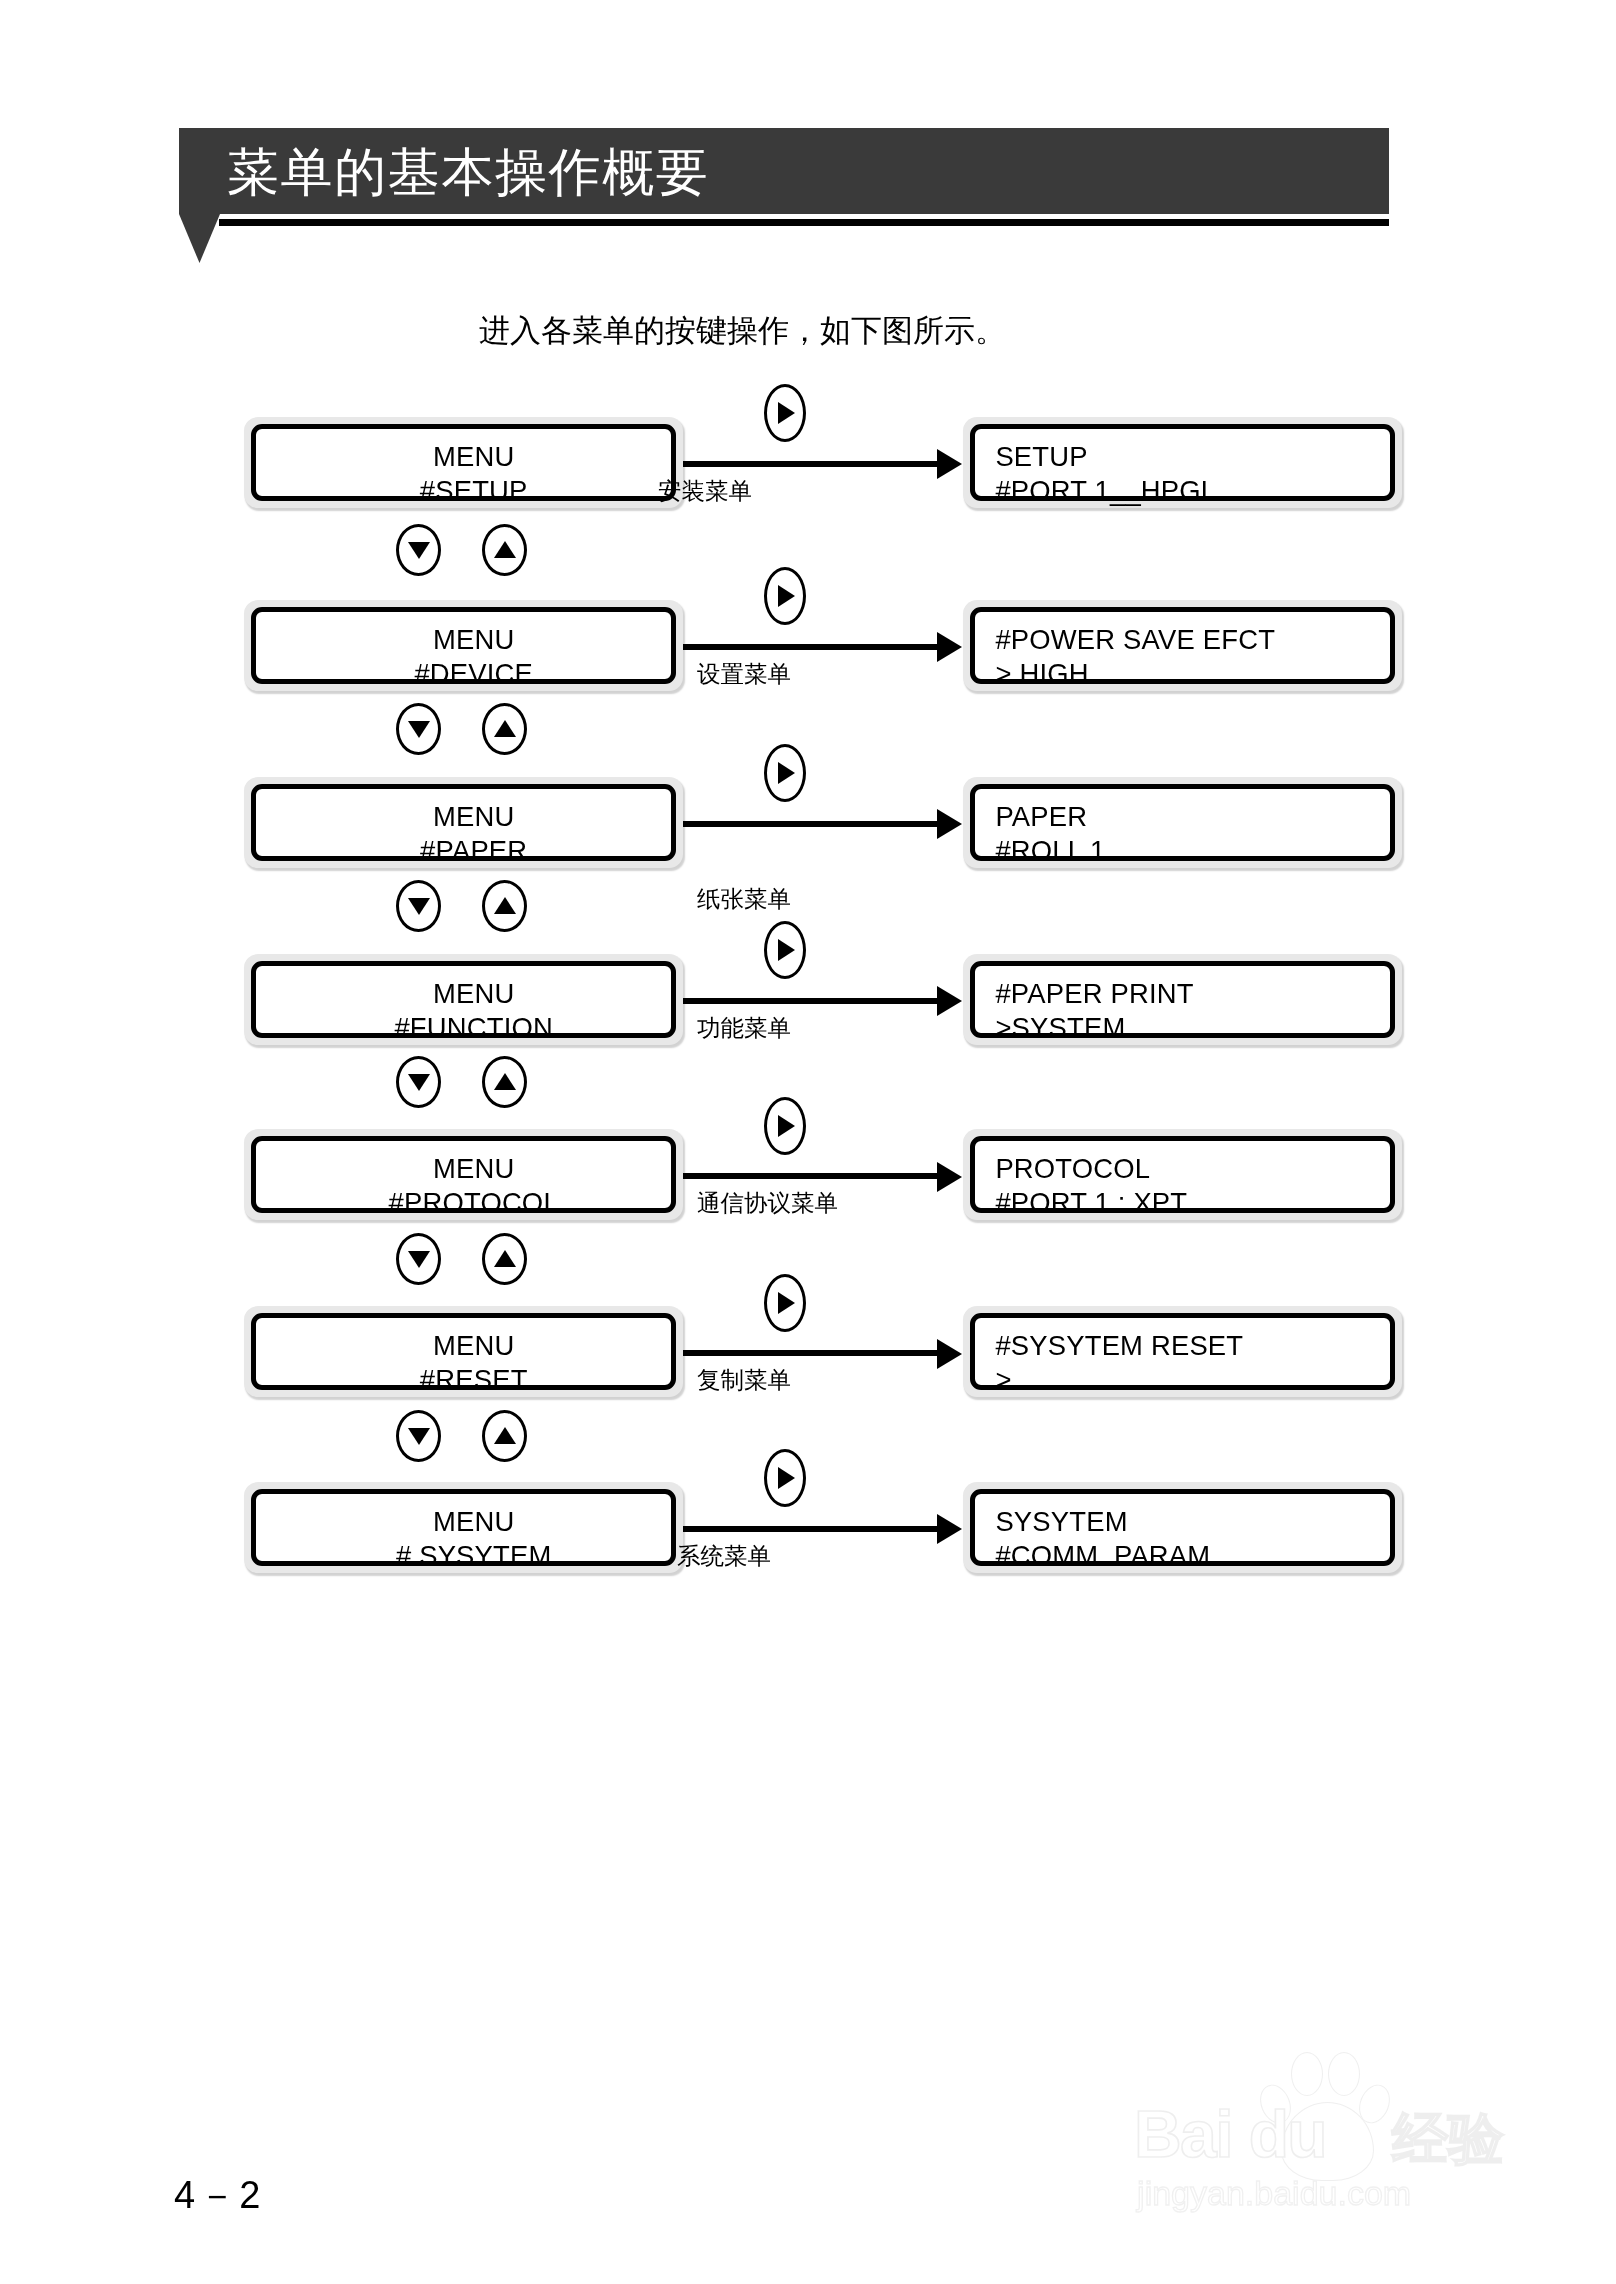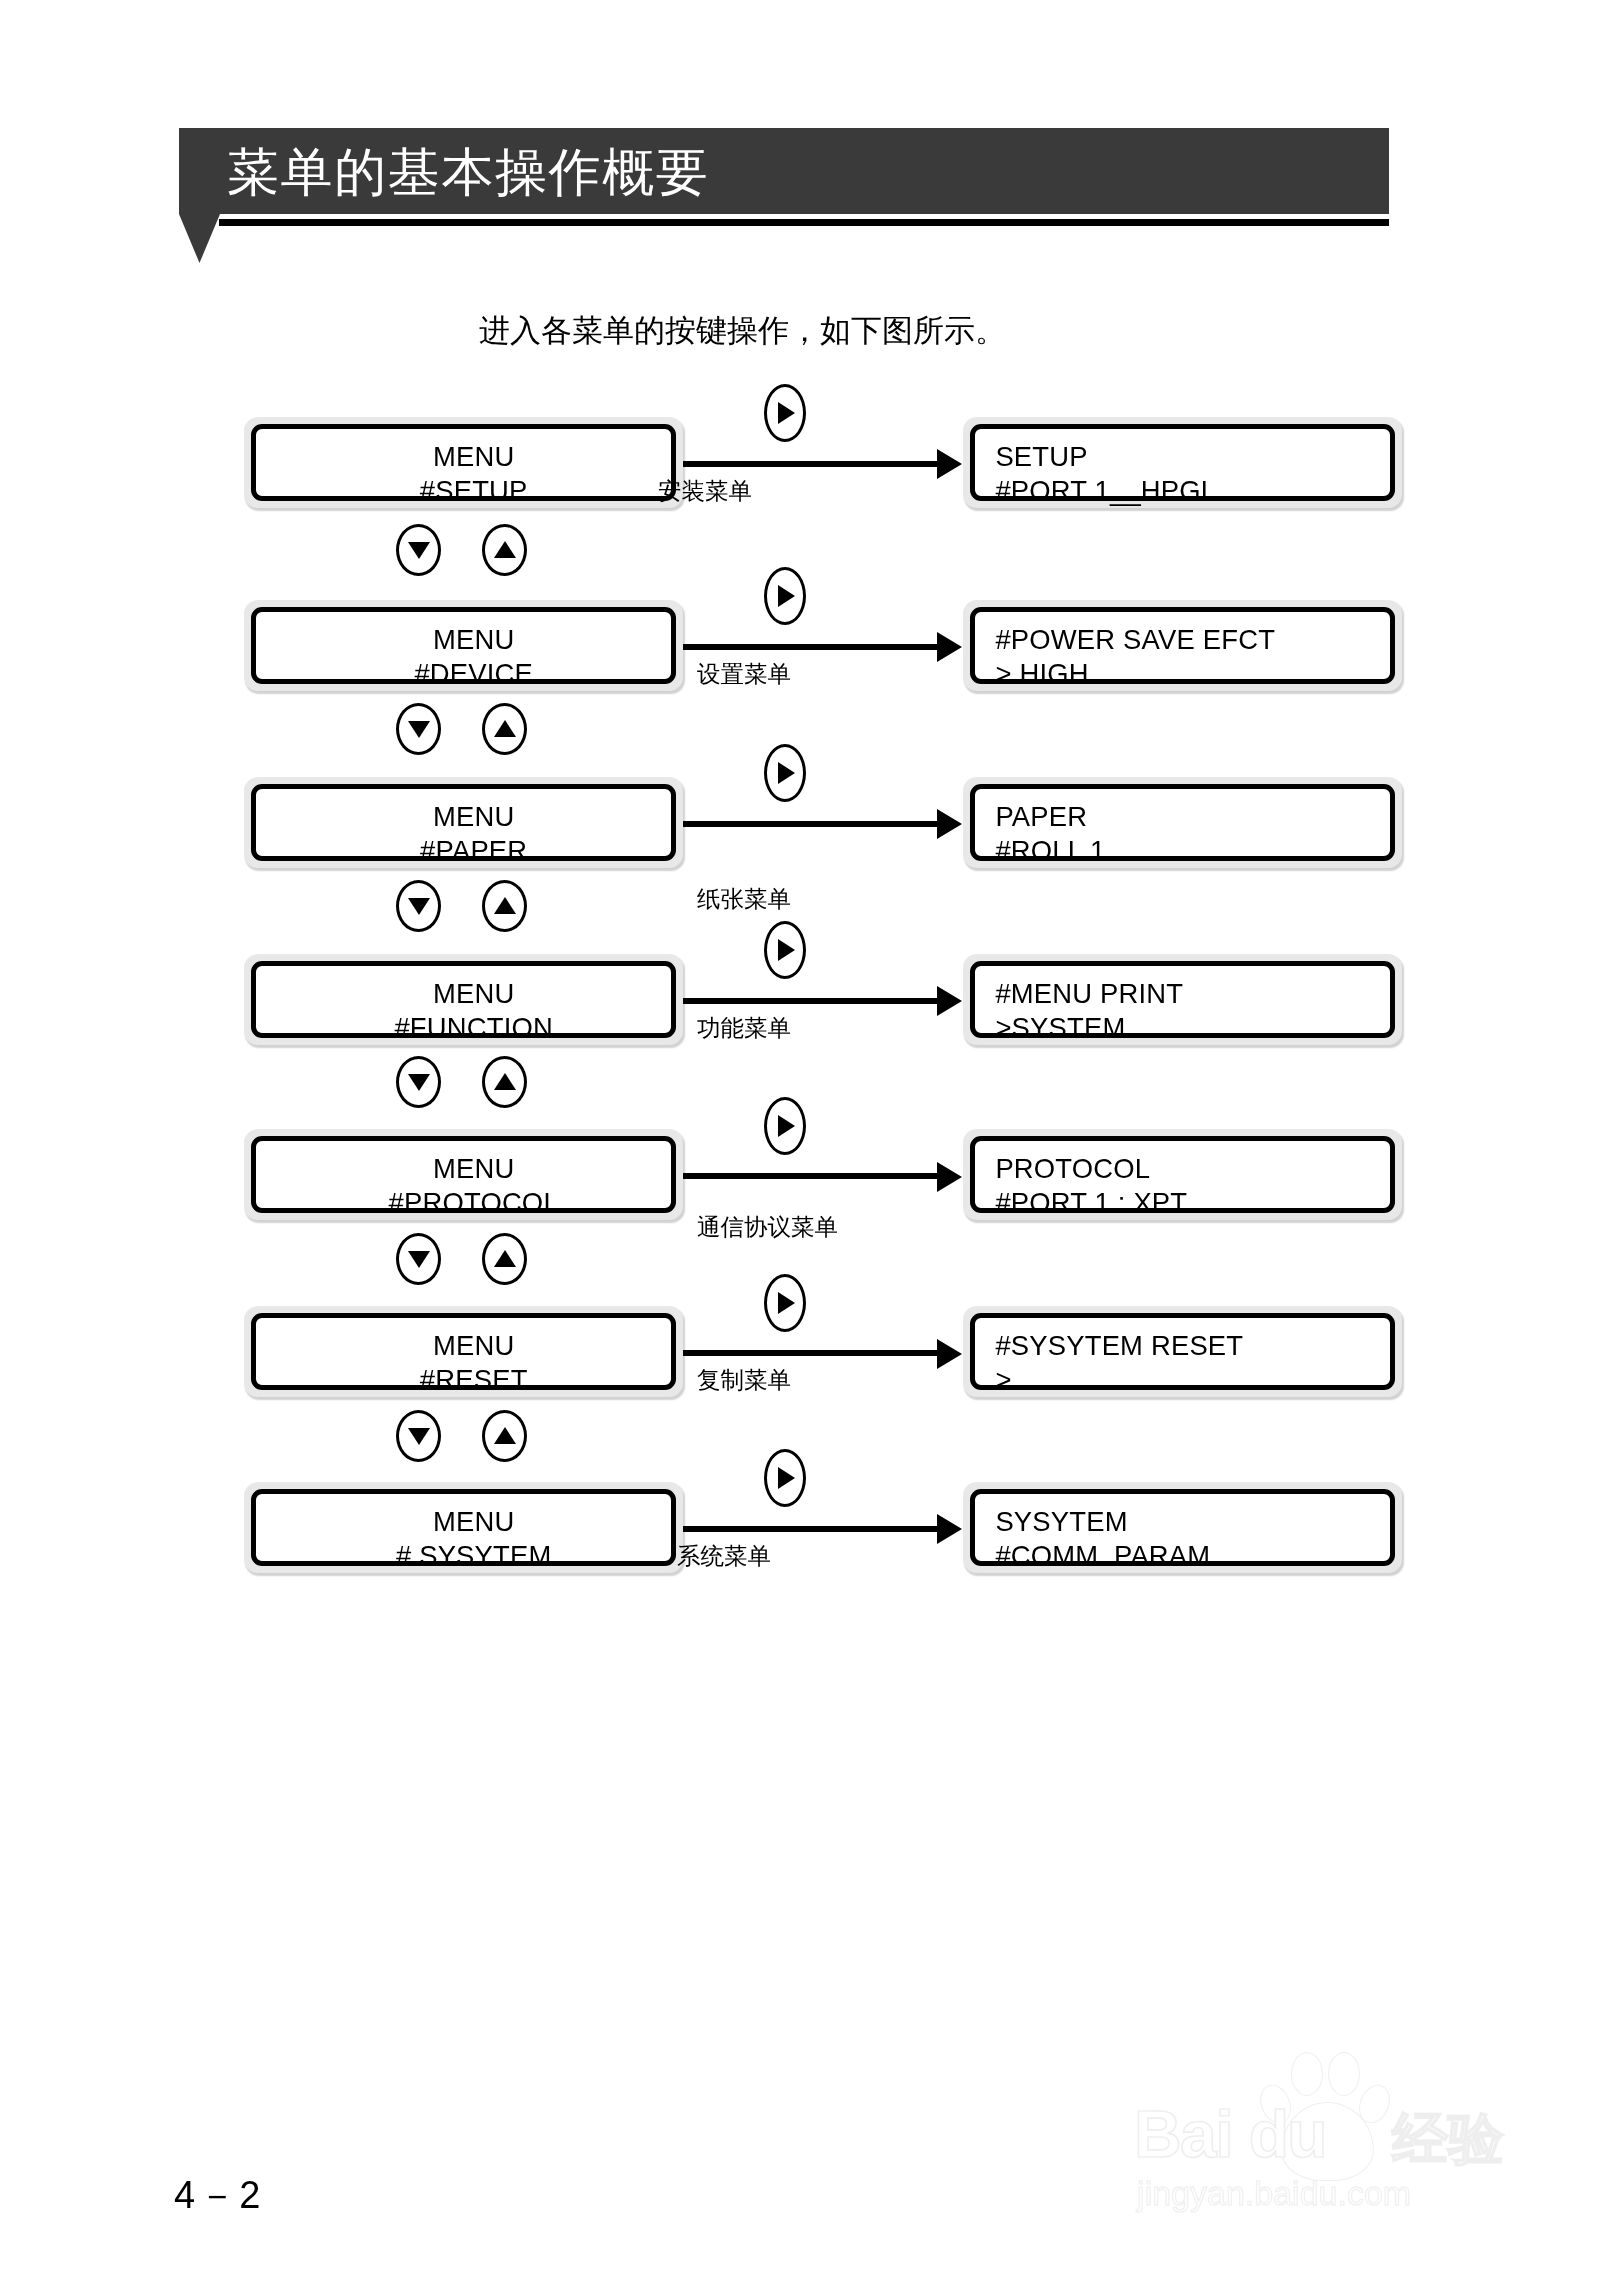--- a/index.html
+++ b/index.html
@@ -304,21 +304,21 @@
   </div>
 <div class="row-caption" style="left: 697px; top: 835px; margin-top: 48px;">纸张菜单</div>
 <div class="lcd lcd-left" style="top: 954px;">
     <div class="lcd-inner">
       <div class="lcd-line">MENU</div>
       <div class="lcd-line">#FUNCTION</div>
     </div>
   </div>
 <div class="lcd lcd-right" style="top: 954px;">
     <div class="lcd-inner">
-      <div class="lcd-line">#MENU PRINT</div>
+      <div class="lcd-line">#PAPER PRINT</div>
       <div class="lcd-line">&gt;SYSTEM</div>
     </div>
   </div>
 <div class="connector" style="left: 683px; top: 998px; width: 255px;"></div>
 <div class="connector-head" style="left: 937px; top: 986px;"></div>
 <div class="key-right" style="left: 764px; top: 921px;">
     <span class="glyph"></span>
   </div>
 <div class="row-caption" style="left: 697px; top: 1012px;">功能菜单</div>
 <div class="lcd lcd-left" style="top: 1129px;">
@@ -331,21 +331,21 @@
     <div class="lcd-inner">
       <div class="lcd-line">PROTOCOL</div>
       <div class="lcd-line">#PORT 1 : XPT</div>
     </div>
   </div>
 <div class="connector" style="left: 683px; top: 1173px; width: 255px;"></div>
 <div class="connector-head" style="left: 937px; top: 1162px;"></div>
 <div class="key-right" style="left: 764px; top: 1097px;">
     <span class="glyph"></span>
   </div>
-<div class="row-caption" style="left: 697px; top: 1187px; margin-top: 24px;">通信协议菜单</div>
+<div class="row-caption" style="left: 697px; top: 1187px;">通信协议菜单</div>
 <div class="lcd lcd-left" style="top: 1306px;">
     <div class="lcd-inner">
       <div class="lcd-line">MENU</div>
       <div class="lcd-line">#RESET</div>
     </div>
   </div>
 <div class="lcd lcd-right" style="top: 1306px;">
     <div class="lcd-inner">
       <div class="lcd-line">#SYSYTEM  RESET</div>
       <div class="lcd-line">&gt;</div>

